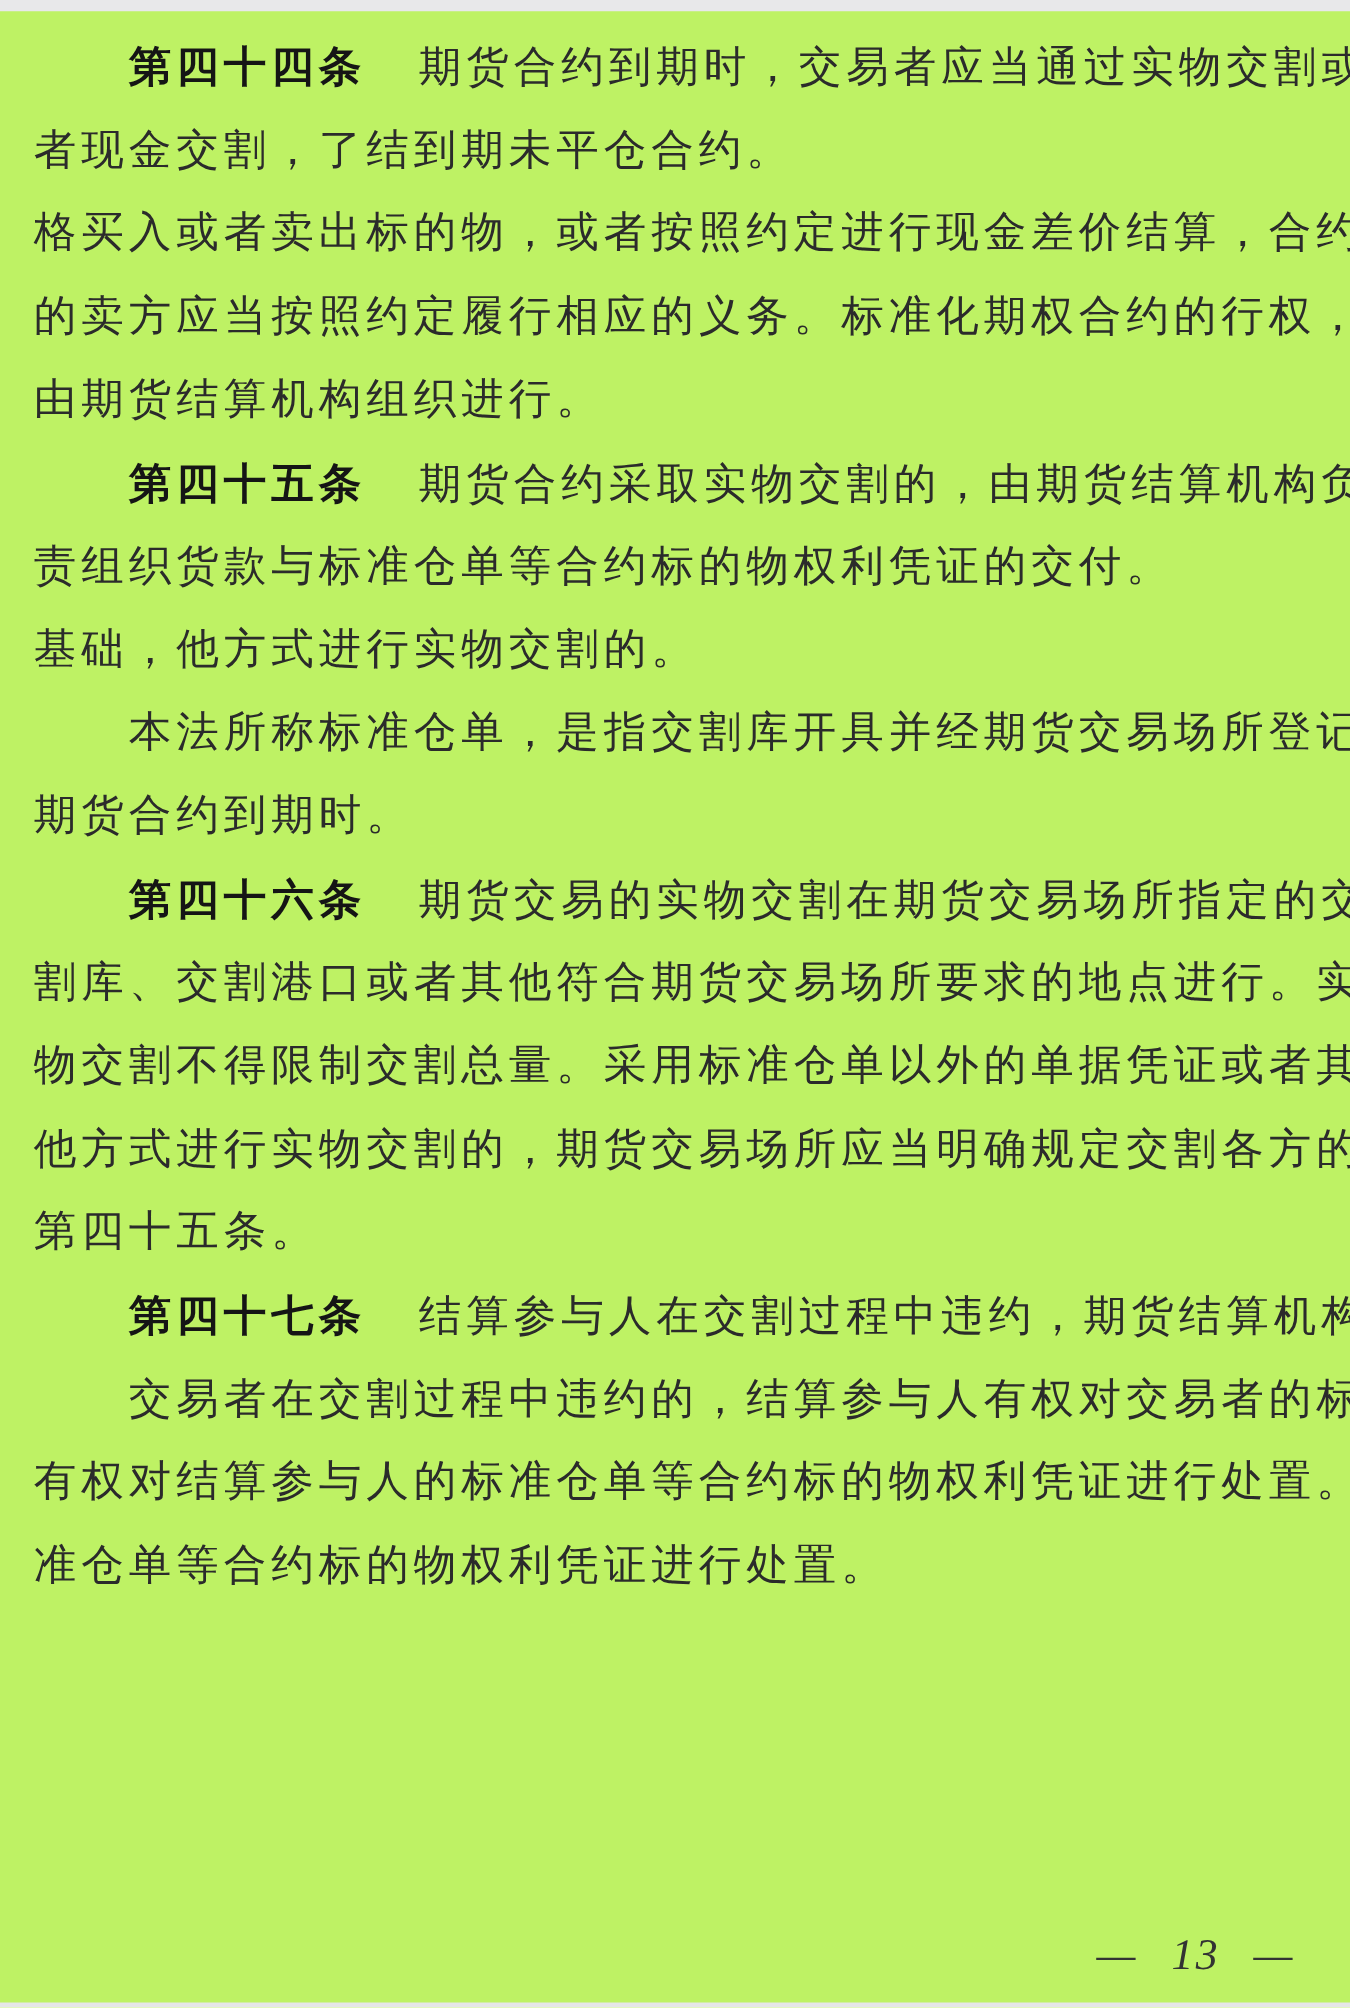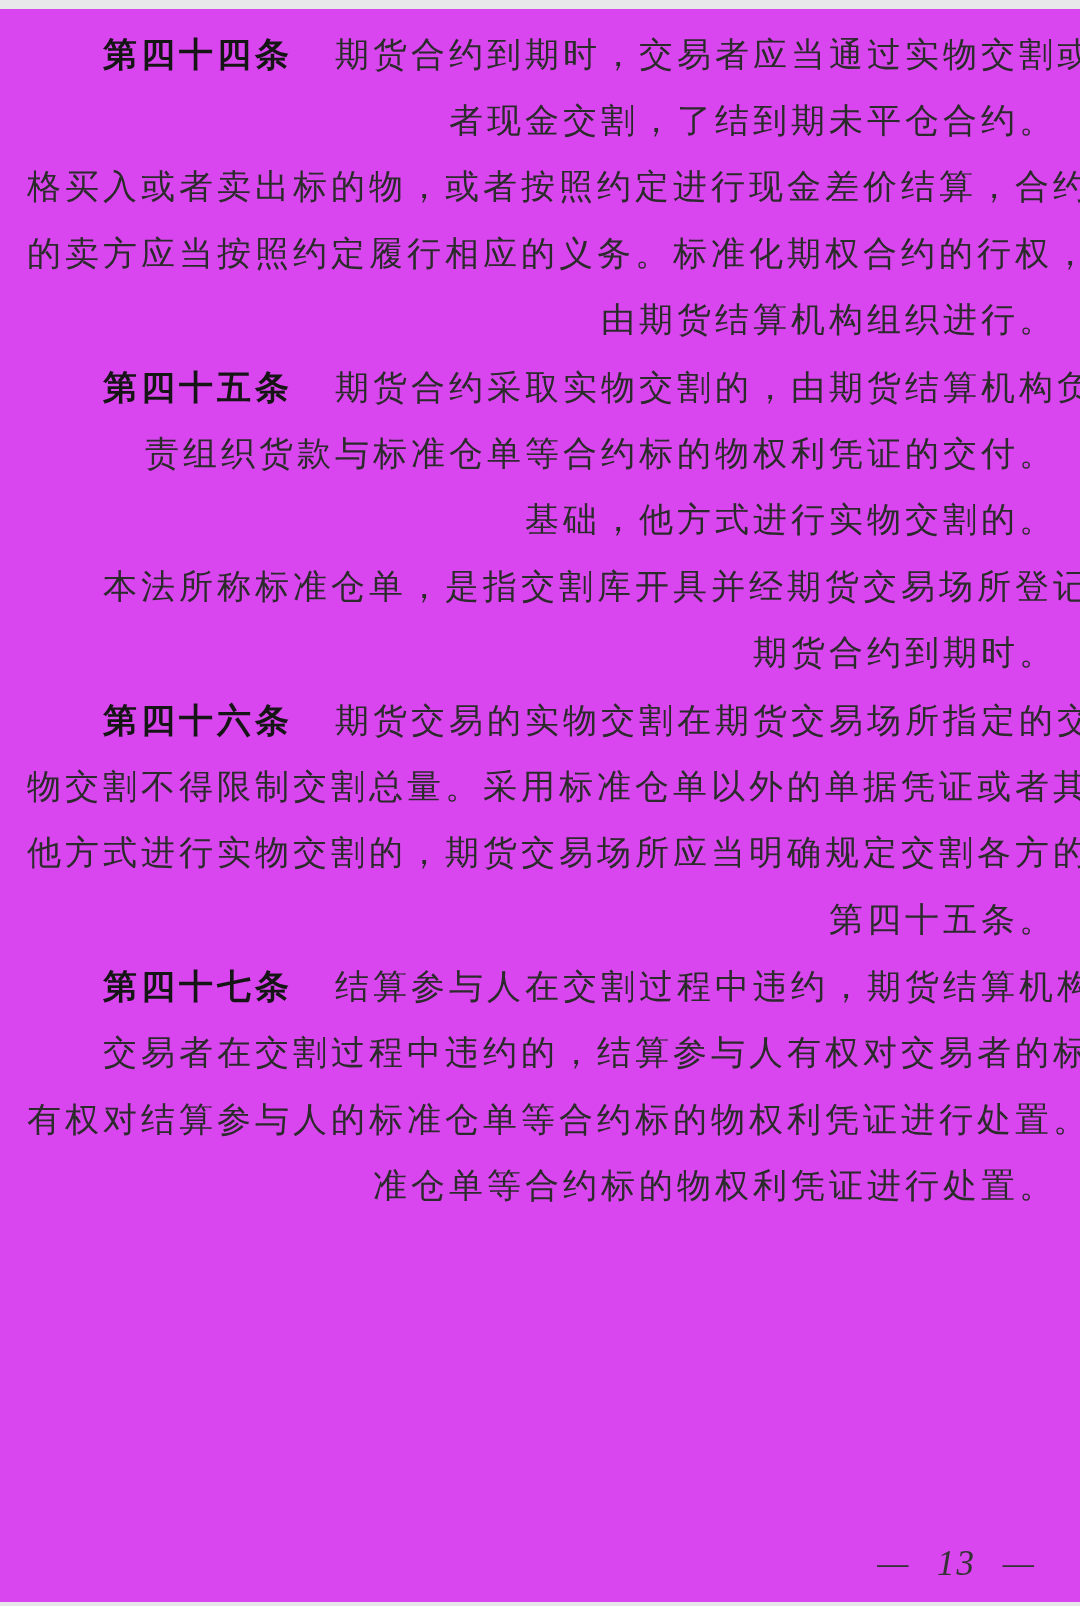--- a/index.html
+++ b/index.html
@@ -4,24 +4,23 @@
 <style>
   html, body {
     margin: 0;
     padding: 0;
     background: #ffffff;
   }
   .page {
     position: relative;
     width: 1080px;
     height: 1606px;
-    background: #d946ef;
+    background: #bef264;
     overflow: hidden;
     font-family: "Liberation Serif", serif;
-    text-align: right;
   }
   .edge-band-top {
     position: absolute;
     top: 0; left: 0;
     width: 100%; height: 9px;
     background: #e8e8ea;
   }
   .edge-band-bottom {
     position: absolute;
     bottom: 0; left: 0;
@@ -76,20 +75,21 @@
       <div class="line"><span>者现金交割，了结到期未平仓合约。</span></div>
       <div class="line"><span>格买入或者卖出标的物，或者按照约定进行现金差价结算，合约</span></div>
       <div class="line"><span>的卖方应当按照约定履行相应的义务。标准化期权合约的行权，</span></div>
       <div class="line"><span>由期货结算机构组织进行。</span></div>
       <div class="line indent"><span class="article-no">第四十五条</span><span>期货合约采取实物交割的，由期货结算机构负</span></div>
       <div class="line"><span>责组织货款与标准仓单等合约标的物权利凭证的交付。</span></div>
       <div class="line"><span>基础，他方式进行实物交割的。</span></div>
       <div class="line indent"><span>本法所称标准仓单，是指交割库开具并经期货交易场所登记</span></div>
       <div class="line"><span>期货合约到期时。</span></div>
       <div class="line indent"><span class="article-no">第四十六条</span><span>期货交易的实物交割在期货交易场所指定的交</span></div>
+      <div class="line"><span>割库、交割港口或者其他符合期货交易场所要求的地点进行。实</span></div>
       <div class="line"><span>物交割不得限制交割总量。采用标准仓单以外的单据凭证或者其</span></div>
       <div class="line"><span>他方式进行实物交割的，期货交易场所应当明确规定交割各方的</span></div>
       <div class="line"><span>第四十五条。</span></div>
       <div class="line indent"><span class="article-no">第四十七条</span><span>结算参与人在交割过程中违约，期货结算机构</span></div>
       <div class="line indent"><span>交易者在交割过程中违约的，结算参与人有权对交易者的标</span></div>
       <div class="line"><span>有权对结算参与人的标准仓单等合约标的物权利凭证进行处置。</span></div>
       <div class="line"><span>准仓单等合约标的物权利凭证进行处置。</span></div>
     </main>
 
   <div class="footer">

